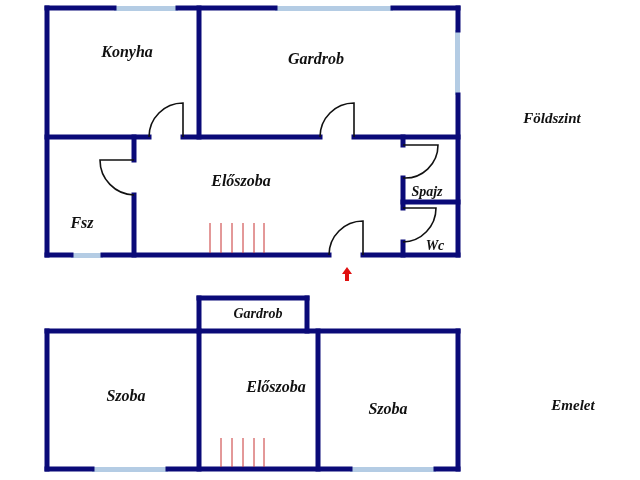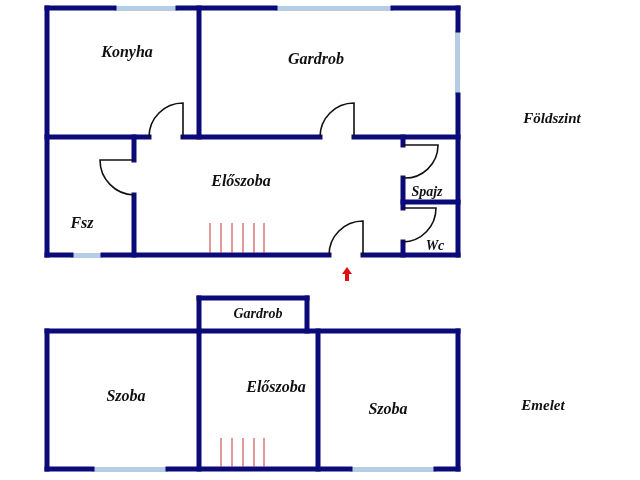--- a/index.html
+++ b/index.html
@@ -115,13 +115,13 @@
 <div class="lbl room" style="left:241px;top:181px;">Előszoba</div>
 <div class="lbl room" style="left:82px;top:223px;">Fsz</div>
 <div class="lbl small" style="left:427px;top:192px;">Spajz</div>
 <div class="lbl small" style="left:435px;top:246px;">Wc</div>
 <div class="lbl floor" style="left:552px;top:94px;">Földszint</div>
 
 <div class="lbl small" style="left:258px;top:314px;">Gardrob</div>
 <div class="lbl room" style="left:126px;top:396px;">Szoba</div>
 <div class="lbl room" style="left:276px;top:387px;">Előszoba</div>
 <div class="lbl room" style="left:388px;top:409px;">Szoba</div>
-<div class="lbl floor" style="left:543px;top:381px;">Emelet</div>
+<div class="lbl floor" style="left:573px;top:381px;">Emelet</div>
 
 </body></html>

